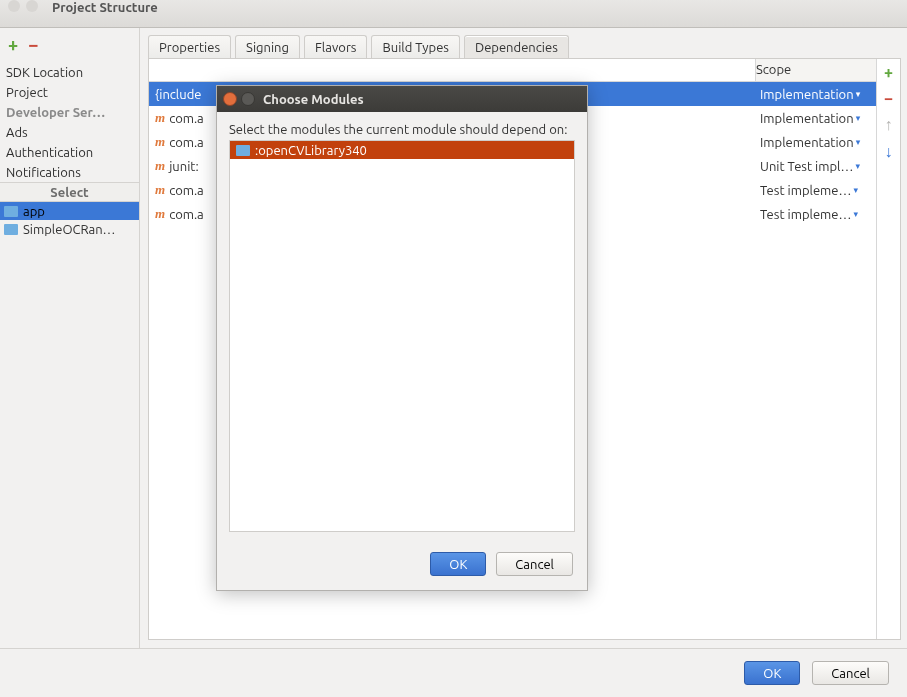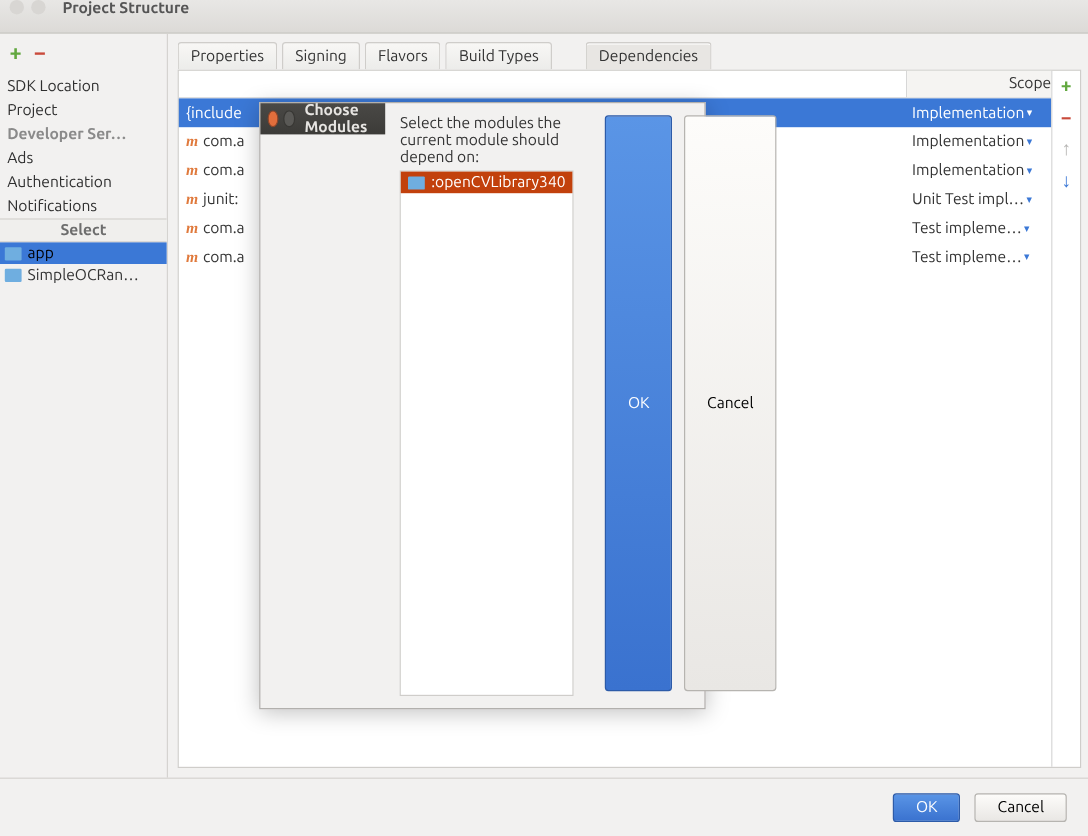--- a/index.html
+++ b/index.html
@@ -16,38 +16,38 @@
     .side-list { flex: 1; overflow: hidden; }
     .side-item { padding: 3px 6px; white-space: nowrap; overflow: hidden; text-overflow: ellipsis; color: #2f2f2f; }
     .side-item.gray { color: #8a8a8a; font-weight: bold; }
     .modules-header { text-align: center; font-weight: bold; color: #6d6d6d; border-top: 1px solid #d5d3d0; border-bottom: 1px solid #d5d3d0; padding: 2px 0; background: #f0efed; }
     .mod-row { display: flex; align-items: center; gap: 5px; padding: 2px 4px; }
     .mod-row.selected { background: #3b78d6; color: #000000; }
     .folder-icon { width: 14px; height: 11px; background: #6faee0; border-radius: 1px; display: inline-block; }
     .content { flex: 1; padding: 4px 6px 0 8px; display: flex; flex-direction: column; }
     .tabbar { display: flex; align-items: flex-end; height: 26px; }
     .tab { padding: 4px 10px; border: 1px solid #cfcdca; border-bottom: none; background: linear-gradient(#f8f7f5, #ececea); border-radius: 3px 3px 0 0; margin-right: 4px; color: #333; }
-    .tab.active { background: #e8e6e3; font-weight: normal; box-shadow: inset 0 1px 0 #fff; margin-left: 24px; }
+    .tab.active { background: #e8e6e3; font-weight: normal; box-shadow: inset 0 1px 0 #fff; }
     .deps-area { flex:1; display:flex; border:1px solid #cfcdca; background:#fff; margin-bottom:8px; }
     .dep-table { flex:1; display:flex; flex-direction:column; }
     .dep-header { display:flex; border-bottom:1px solid #d7d7d7; }
     .dep-header .hleft { flex:1; border-right:1px solid #d7d7d7; height:22px; }
-    .dep-header .hright { width:120px; text-align:right; padding:3px 0; background:#f5f4f2; font-weight:normal; }
+    .dep-header .hright { width:120px; text-align:left; padding:3px 0; background:#f5f4f2; font-weight:normal; }
     .dep-row { display:flex; height:24px; align-items:center; }
     .dep-row.selected { background:#3b78d6; color:#fff; }
     .dep-row .cleft { flex:1; padding-left:6px; display:flex; align-items:center; gap:4px; overflow:hidden; }
     .dep-row .cright { width:120px; padding-left:4px; display:flex; align-items:center; white-space:nowrap; overflow:hidden; text-overflow:ellipsis; }
     .maven { font-family: Georgia, serif; font-style: italic; font-weight: bold; color:#e07a3d; }
     .dropdown-arrow { color:#3b78d6; font-size:9px; margin-left:2px; }
     .dep-toolbar { width:24px; border-left:1px solid #d7d7d7; display:flex; flex-direction:column; align-items:center; padding-top:4px; gap:8px; }
     .tool-ic { font-size:16px; font-weight:bold; cursor:default; }
     .tool-green { color:#62a83f; }
     .tool-red { color:#c94a3b; }
     .tool-gray { color:#b5b4b2; }
-    .chooser { position:absolute; left:216px; top:85px; width:372px; height:506px; background:#f2f1f0; border:1px solid #b2b0ad; box-shadow: 0 3px 18px rgba(0,0,0,0.25); display:flex; flex-direction:row; }
+    .chooser { position:absolute; left:216px; top:85px; width:372px; height:506px; background:#f2f1f0; border:1px solid #b2b0ad; box-shadow: 0 3px 18px rgba(0,0,0,0.25); display:flex; flex-direction:column; }
     .chooser-title { height:26px; background:linear-gradient(#4a4946,#3c3b38); display:flex; align-items:center; padding:0 6px; }
     .ct-close { width:14px; height:14px; border-radius:50%; background:#e26e3c; border:1px solid #8d452a; margin-right:4px; }
     .ct-min { width:14px; height:14px; border-radius:50%; background:#5a5956; border:1px solid #383734; margin-right:8px; }
     .ct-text { color:#e7e5e2; font-weight:bold; }
     .chooser-body { padding:10px 12px; flex:1; display:flex; flex-direction:column; }
     .instr { margin-bottom:4px; color:#333; }
     .mod-list { flex:1; border:1px solid #cfcdca; background:#fff; }
     .mod-list-item { background:#c2410c; color:#fff; padding:2px 6px; display:flex; align-items:center; gap:5px; }
     .chooser-footer { display:flex; justify-content:flex-end; gap:10px; padding:10px 14px 14px; }
     .btn { padding:4px 18px; border:1px solid #b6b4b0; background:linear-gradient(#fdfcfa,#e9e7e4); border-radius:3px; cursor:default; }

